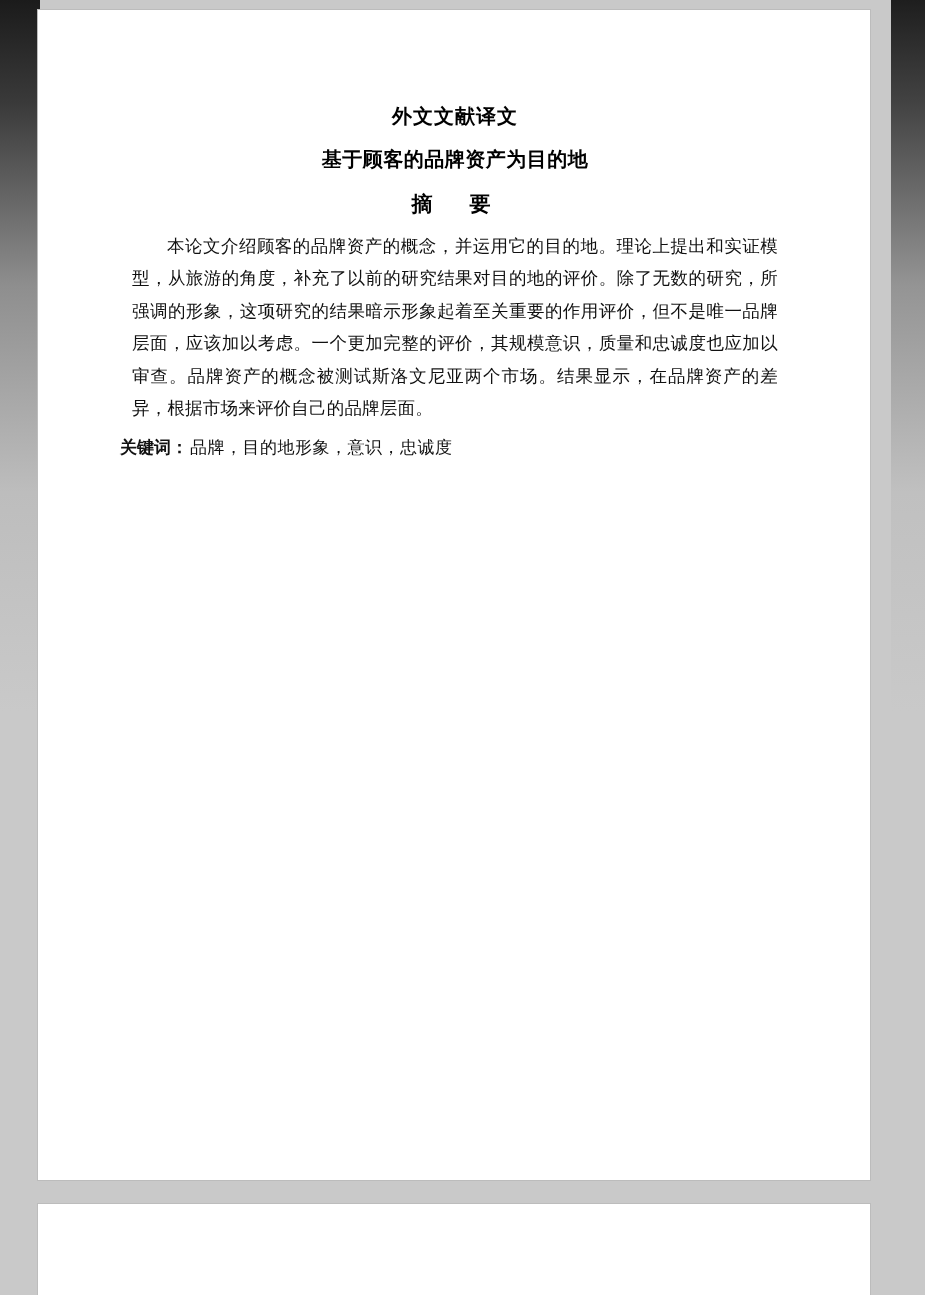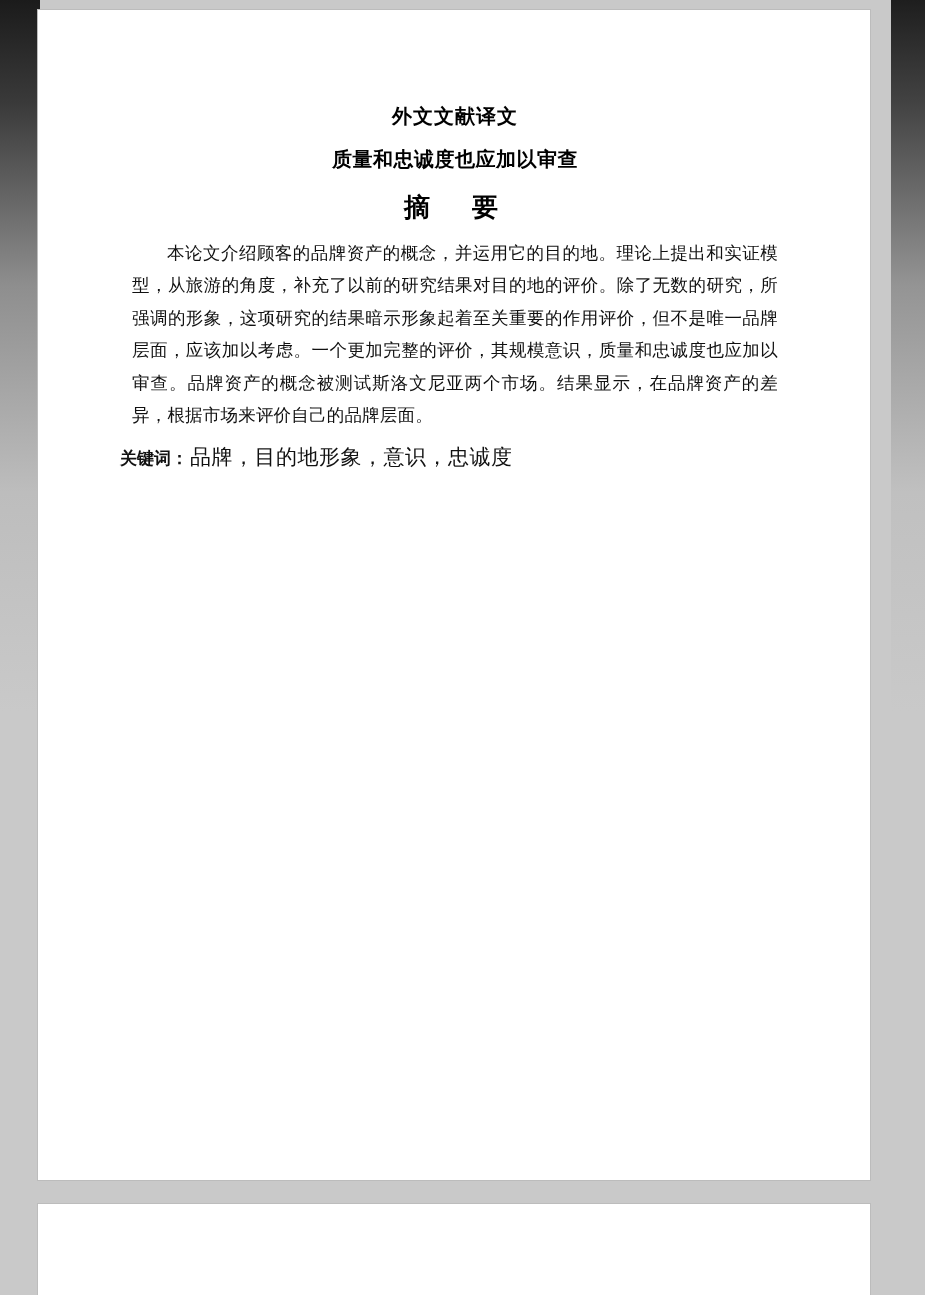--- a/index.html
+++ b/index.html
@@ -77,21 +77,21 @@
     text-align: center;
     font-size: 20px;
     font-weight: bold;
     letter-spacing: 0.5px;
     color: #000;
     line-height: 1.45;
     margin: 0 0 16px 0;
   }
   .section-heading {
     text-align: center;
-    font-size: 26px;
+    font-size: 21px;
     font-weight: bold;
     font-family: "DejaVu Sans", sans-serif;
     letter-spacing: 8px;
     color: #000;
     margin: 0 0 1px 0;
   }
 
   .abstract-body {
     font-size: 17.5px;
     line-height: 1.85;
@@ -110,36 +110,36 @@
     align-items: baseline;
   }
   .keywords-label {
     font-family: "DejaVu Sans", sans-serif;
     font-weight: bold;
     font-size: 17px;
     white-space: nowrap;
     margin-right: 2px;
   }
   .keywords-value {
-    font-size: 21px;
+    font-size: 17px;
     letter-spacing: 0.5px;
     text-align: right;
   }
 </style>
 </head>
 <body>
 
 <div class="viewer">
 
   <div class="page">
     <div class="page-inner">
 
       <h1 class="doc-title">外文文献译文</h1>
 
-      <h2 class="doc-subtitle">质量和忠诚度也应加以审查</h2>
+      <h2 class="doc-subtitle">基于顾客的品牌资产为目的地</h2>
 
       <h3 class="section-heading">摘　要</h3>
 
       <p class="abstract-body">本论文介绍顾客的品牌资产的概念，并运用它的目的地。理论上提出和实证模型，从旅游的角度，补充了以前的研究结果对目的地的评价。除了无数的研究，所强调的形象，这项研究的结果暗示形象起着至关重要的作用评价，但不是唯一品牌层面，应该加以考虑。一个更加完整的评价，其规模意识，质量和忠诚度也应加以审查。品牌资产的概念被测试斯洛文尼亚两个市场。结果显示，在品牌资产的差异，根据市场来评价自己的品牌层面。</p>
 
       <div class="keywords-row">
         <span class="keywords-label">关键词：</span>
         <span class="keywords-value">品牌，目的地形象，意识，忠诚度</span>
       </div>
 

